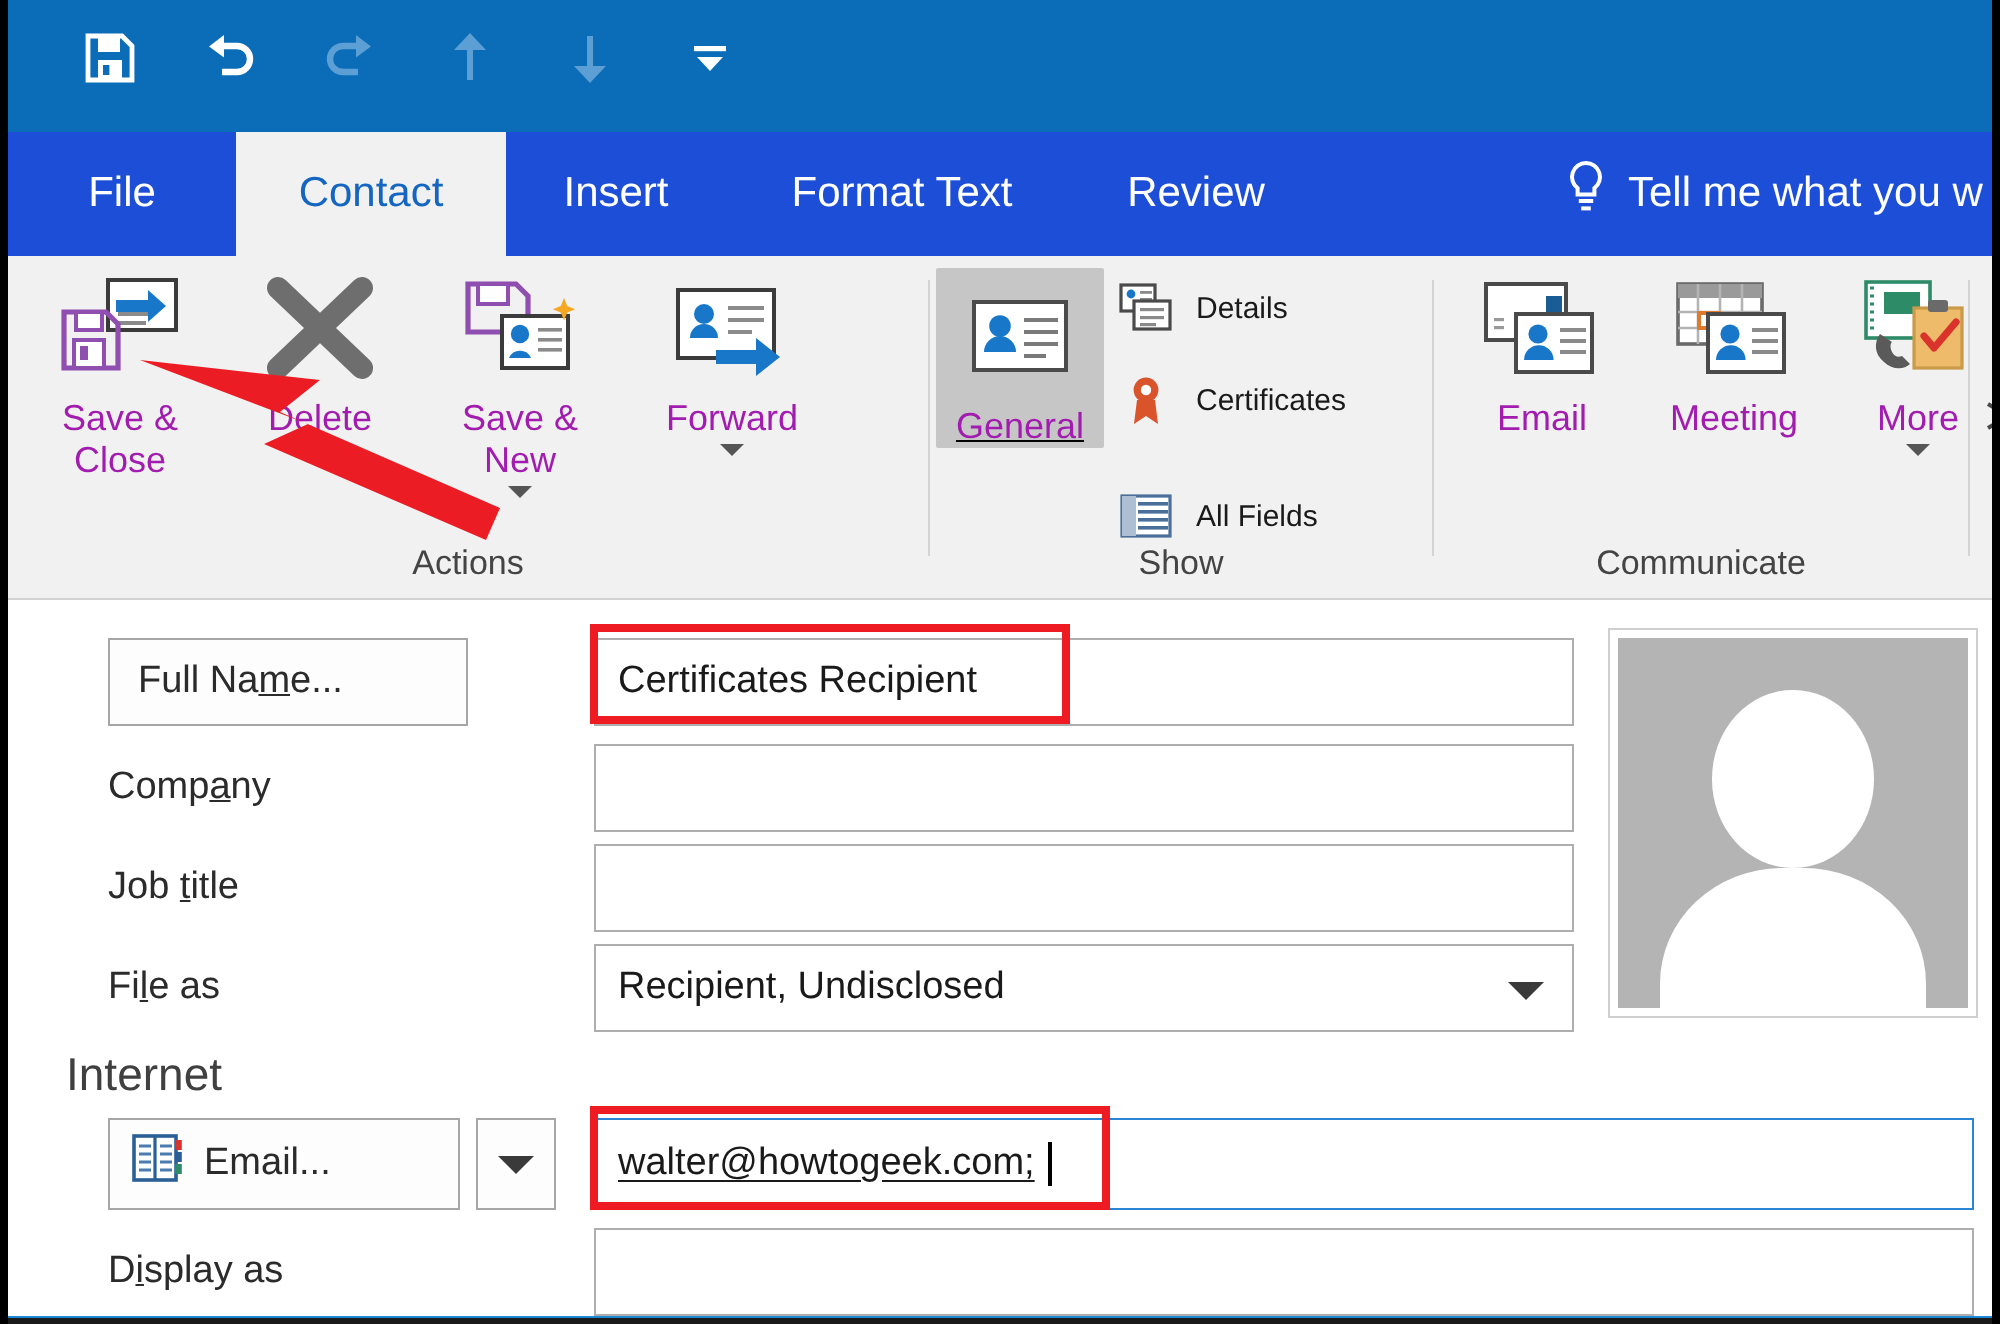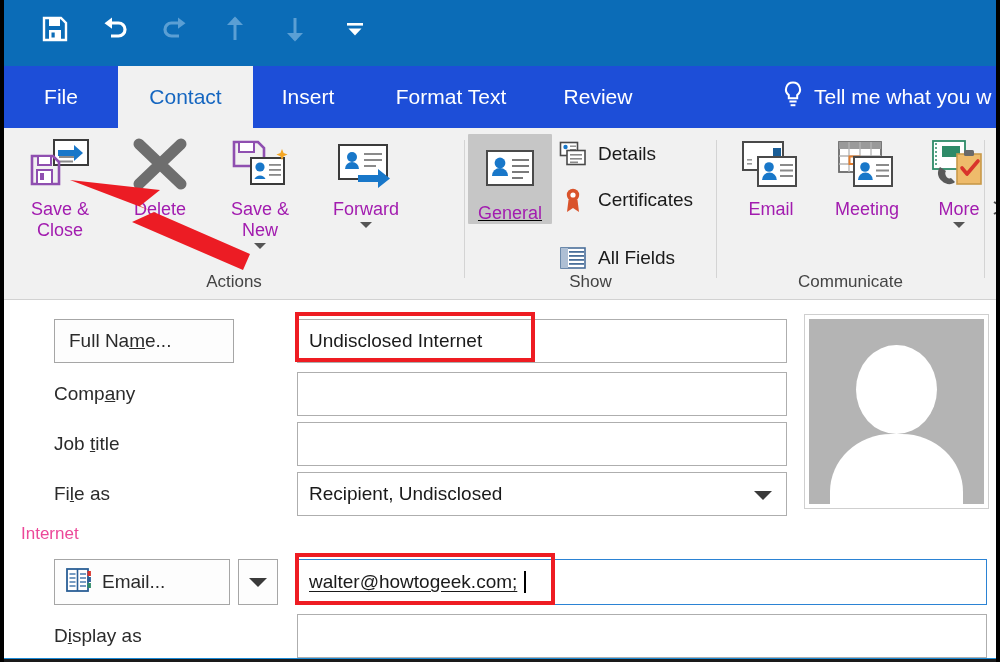--- a/index.html
+++ b/index.html
@@ -101,39 +101,39 @@
     border-top: 6px solid #555;
   }
   .big-btn.selected {
     background: #c6c6c6;
     border-radius: 1px;
   }
   .small-btn {
     position: absolute;
     display: flex; align-items: center; gap: 10px;
     cursor: pointer;
-    font-size: 19px; color: #1a1a1a;
+    font-size: 15px; color: #1a1a1a;
   }
   .small-btn .si { width: 30px; height: 28px; display: flex; align-items: center; justify-content: center; }
 
   
   .form {
     position: absolute; left: 0; top: 300px;
     width: 992px; height: 362px;
     background: #ffffff;
   }
   .fld-label {
     position: absolute;
     font-size: 19px; color: #2b2b2b;
     white-space: nowrap;
   }
   .fld-label u { text-decoration: underline; }
   .section-label {
     position: absolute;
-    font-size: 17px; color: #ec4899;
+    font-size: 23px; color: #404040; margin-left: 12px;
   }
   .btn-box {
     position: absolute;
     background: #fdfdfd;
     border: 1px solid #a6a6a6;
     display: flex; align-items: center;
     padding-left: 14px;
     font-size: 19px; color: #2b2b2b;
     cursor: pointer;
   }
@@ -499,21 +499,21 @@
     </div>
   </div>
 
   <div class="form">
 
     <div class="btn-box" style="left:50px; top:19px; width:180px; height:44px;">
       <span>Full Na<u>m</u>e...</span>
     </div>
 
     <div class="input-box" style="left:293px; top:19px; width:490px; height:44px;">
-      <span>Undisclosed Internet</span>
+      <span>Certificates Recipient</span>
     </div>
 
     <div class="fld-label" style="left:50px; top:83px;">
       Comp<u>a</u>ny
     </div>
     <div class="input-box" style="left:293px; top:72px; width:490px; height:44px;">
       <span></span>
     </div>
 
     <div class="fld-label" style="left:50px; top:133px;">

